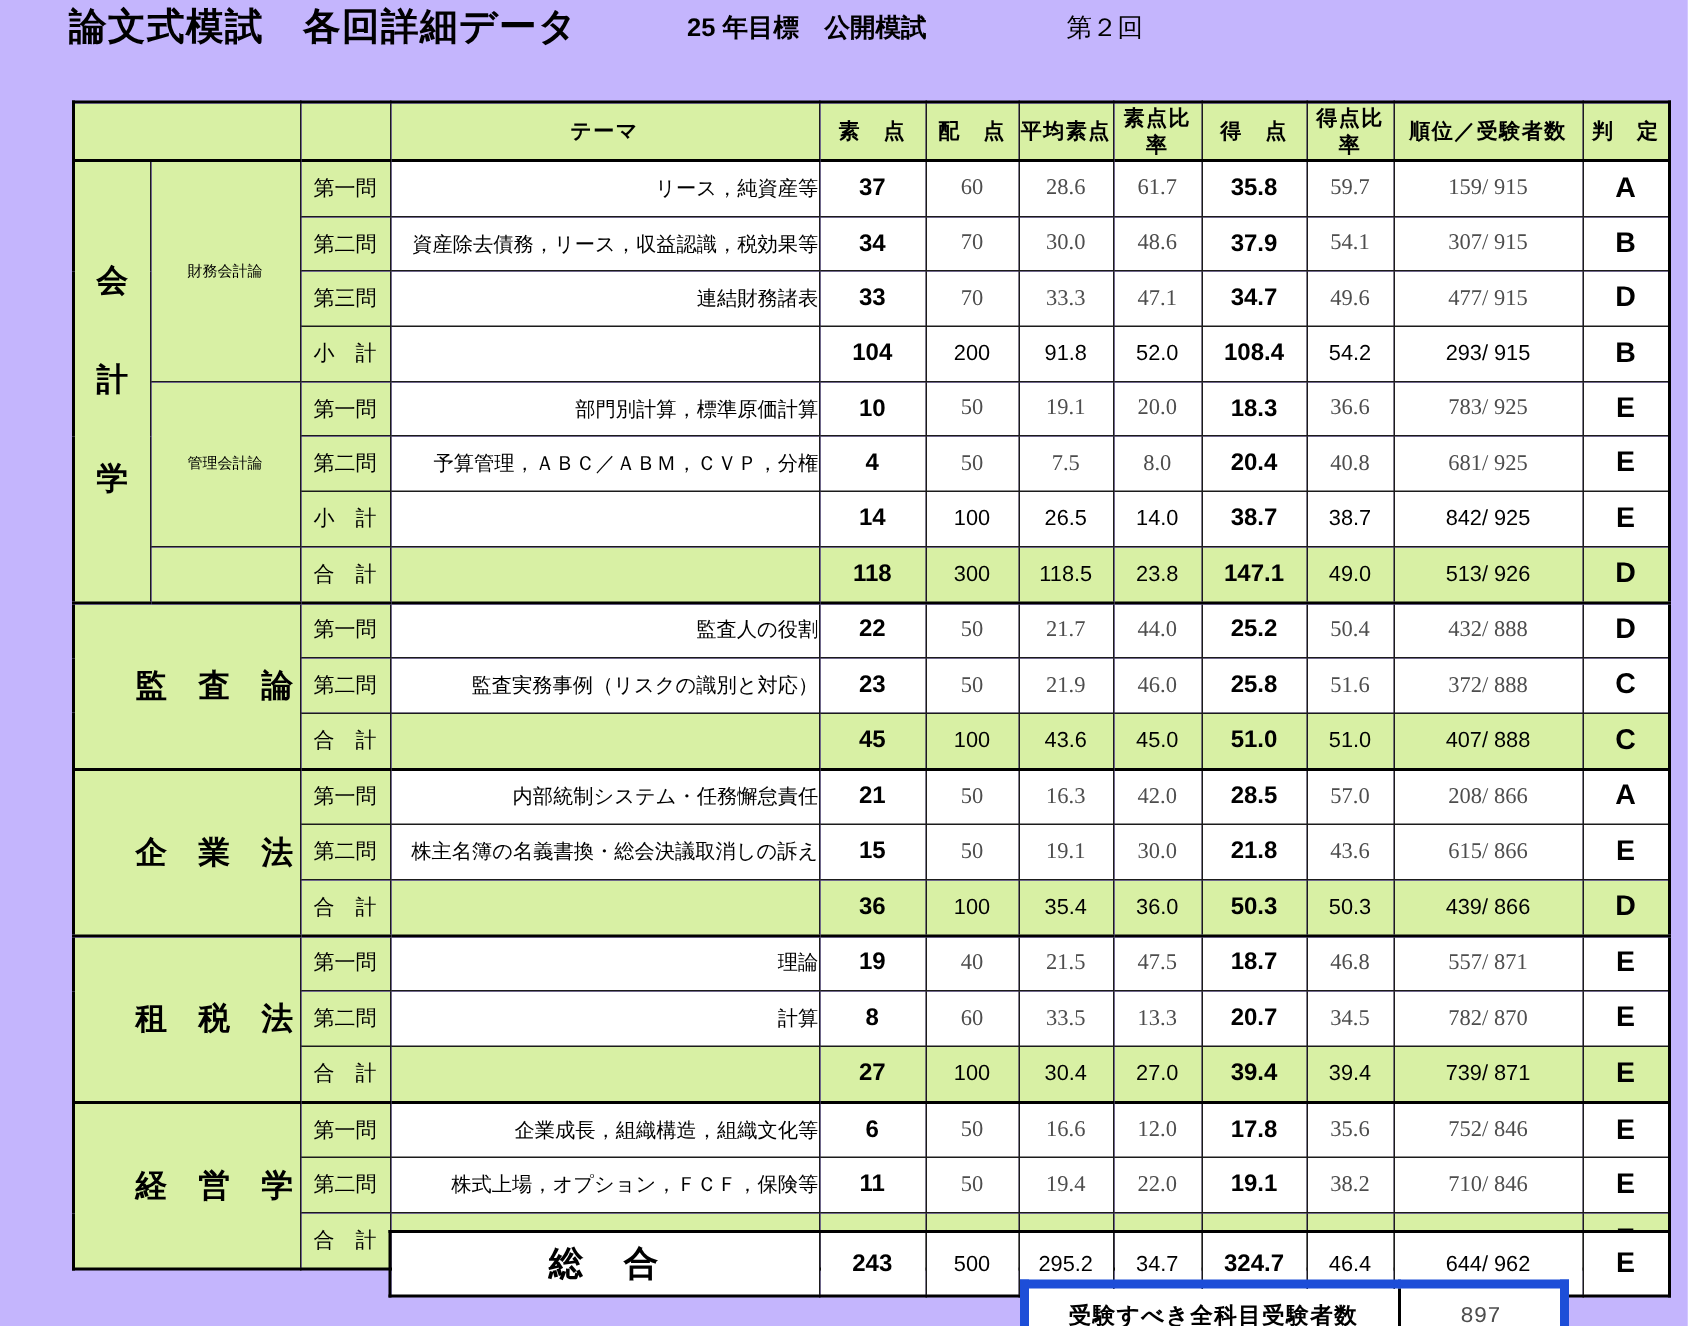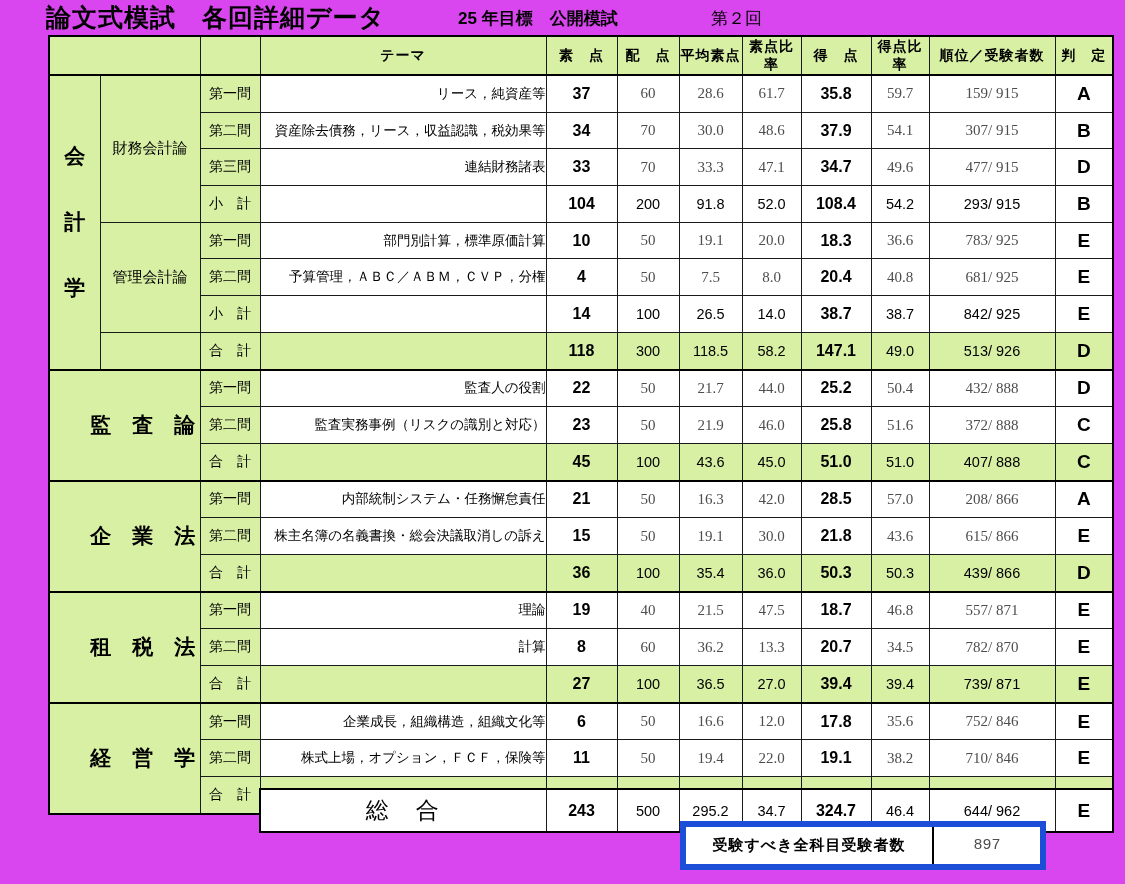--- a/index.html
+++ b/index.html
@@ -1,54 +1,54 @@
 <!DOCTYPE html>
 <html><head>
 <meta charset="utf-8">
 <style>
   html,body{margin:0;padding:0;}
   body{
     width:1125px;height:884px;position:relative;background:#fff;
     font-family:"Liberation Sans","DejaVu Sans",sans-serif;color:#000;
     -webkit-font-smoothing:antialiased;
   }
-  .page{position:absolute;inset:0;background:#d946ef;overflow:hidden;}
+  .page{position:absolute;inset:0;background:#c4b5fd;overflow:hidden;}
 
   
   .title-main{position:absolute;left:46px;top:1px;font-size:25px;font-weight:bold;letter-spacing:1px;white-space:nowrap;}
   .title-target{position:absolute;left:458px;top:7px;font-size:17px;font-weight:bold;white-space:nowrap;}
   .title-round{position:absolute;left:711px;top:7px;font-size:17px;font-weight:normal;white-space:nowrap;}
 
   
-  table{border-collapse:collapse;table-layout:fixed;}
+  table{border-collapse:collapse;table-layout:fixed;margin-top:32px;}
   table.main{position:absolute;left:48px;top:35px;border:2px solid #000;}
   td,th{border:1px solid #1b1b1b;padding:0;text-align:center;vertical-align:middle;overflow:hidden;}
   thead th{
     height:37px;background:#d8f0a4;font-size:14px;font-weight:bold;
     letter-spacing:1px;border-bottom:2px solid #000;
   }
   tbody td{height:35.7px;font-size:15px;background:#fff;}
 
   .g{background:#d8f0a4;}
   .sv{font-weight:bold;font-size:21px;white-space:pre-line;line-height:66px;}   
   .sh{font-weight:bold;font-size:21px;padding-left:36px;}                                         
-  .sb{font-size:15px;}                                                          
+  .sb{font-size:10px;}                                                          
   .q{font-size:14px;}                                                           
   .th{text-align:right;padding-left:8px;font-size:13.5px;}                       
   .b{font-weight:bold;font-size:16px;}                                          
   .n{font-family:"Liberation Serif","DejaVu Serif",serif;color:#4d4d4d;font-size:15px;}
   .k{font-size:14.5px;color:#000;}                                              
   .gr{font-weight:bold;font-size:19px;}                                         
   .bb{border-bottom:2px solid #000;}
   tr.sec td{border-bottom:2px solid #000;}
 
   
   table.overall{position:absolute;left:259px;top:788px;border:2px solid #000;}
   table.overall td{height:41px;background:#fff;}
-  .ov-label{background:#d8f0a4;font-weight:normal;font-size:23px;letter-spacing:2px;}
+  .ov-label{background:#d8f0a4;font-weight:bold;font-size:23px;letter-spacing:2px;}
 
   
   table.footerbox{position:absolute;left:680px;top:821px;border:6px solid #1d4ed8;}
   table.footerbox td{height:37px;border:2px solid #000;}
   .f-label{font-weight:bold;font-size:15px;letter-spacing:1px;}
   .f-value{font-family:Liberation Mono, monospace;color:#4d4d4d;font-size:15px;}
 </style>
 </head>
 <body>
 
@@ -178,21 +178,21 @@
           <td class="k">842/ 925</td>
           <td class="gr">E</td>
         </tr>
         <tr class="sec">
           <td class="g"></td>
           <td class="g q">合　計</td>
           <td class="g th"></td>
           <td class="g b">118</td>
           <td class="g k">300</td>
           <td class="g k">118.5</td>
-          <td class="g k">58.2</td>
+          <td class="g k">23.8</td>
           <td class="g b">147.1</td>
           <td class="g k">49.0</td>
           <td class="g k">513/ 926</td>
           <td class="g gr">D</td>
         </tr>
         <tr>
           <td colspan="2" rowspan="3" class="g sh bb">監　査　論</td>
           <td class="g q">第一問</td>
           <td class="th">監査人の役割</td>
           <td class="b">22</td>
@@ -276,33 +276,33 @@
           <td class="b">18.7</td>
           <td class="n">46.8</td>
           <td class="n">557/ 871</td>
           <td class="gr">E</td>
         </tr>
         <tr>
           <td class="g q">第二問</td>
           <td class="th">計算</td>
           <td class="b">8</td>
           <td class="n">60</td>
-          <td class="n">36.2</td>
+          <td class="n">33.5</td>
           <td class="n">13.3</td>
           <td class="b">20.7</td>
           <td class="n">34.5</td>
           <td class="n">782/ 870</td>
           <td class="gr">E</td>
         </tr>
         <tr class="sec">
           <td class="g q">合　計</td>
           <td class="g th"></td>
           <td class="g b">27</td>
           <td class="g k">100</td>
-          <td class="g k">36.5</td>
+          <td class="g k">30.4</td>
           <td class="g k">27.0</td>
           <td class="g b">39.4</td>
           <td class="g k">39.4</td>
           <td class="g k">739/ 871</td>
           <td class="g gr">E</td>
         </tr>
         <tr>
           <td colspan="2" rowspan="3" class="g sh">経　営　学</td>
           <td class="g q">第一問</td>
           <td class="th">企業成長，組織構造，組織文化等</td>

